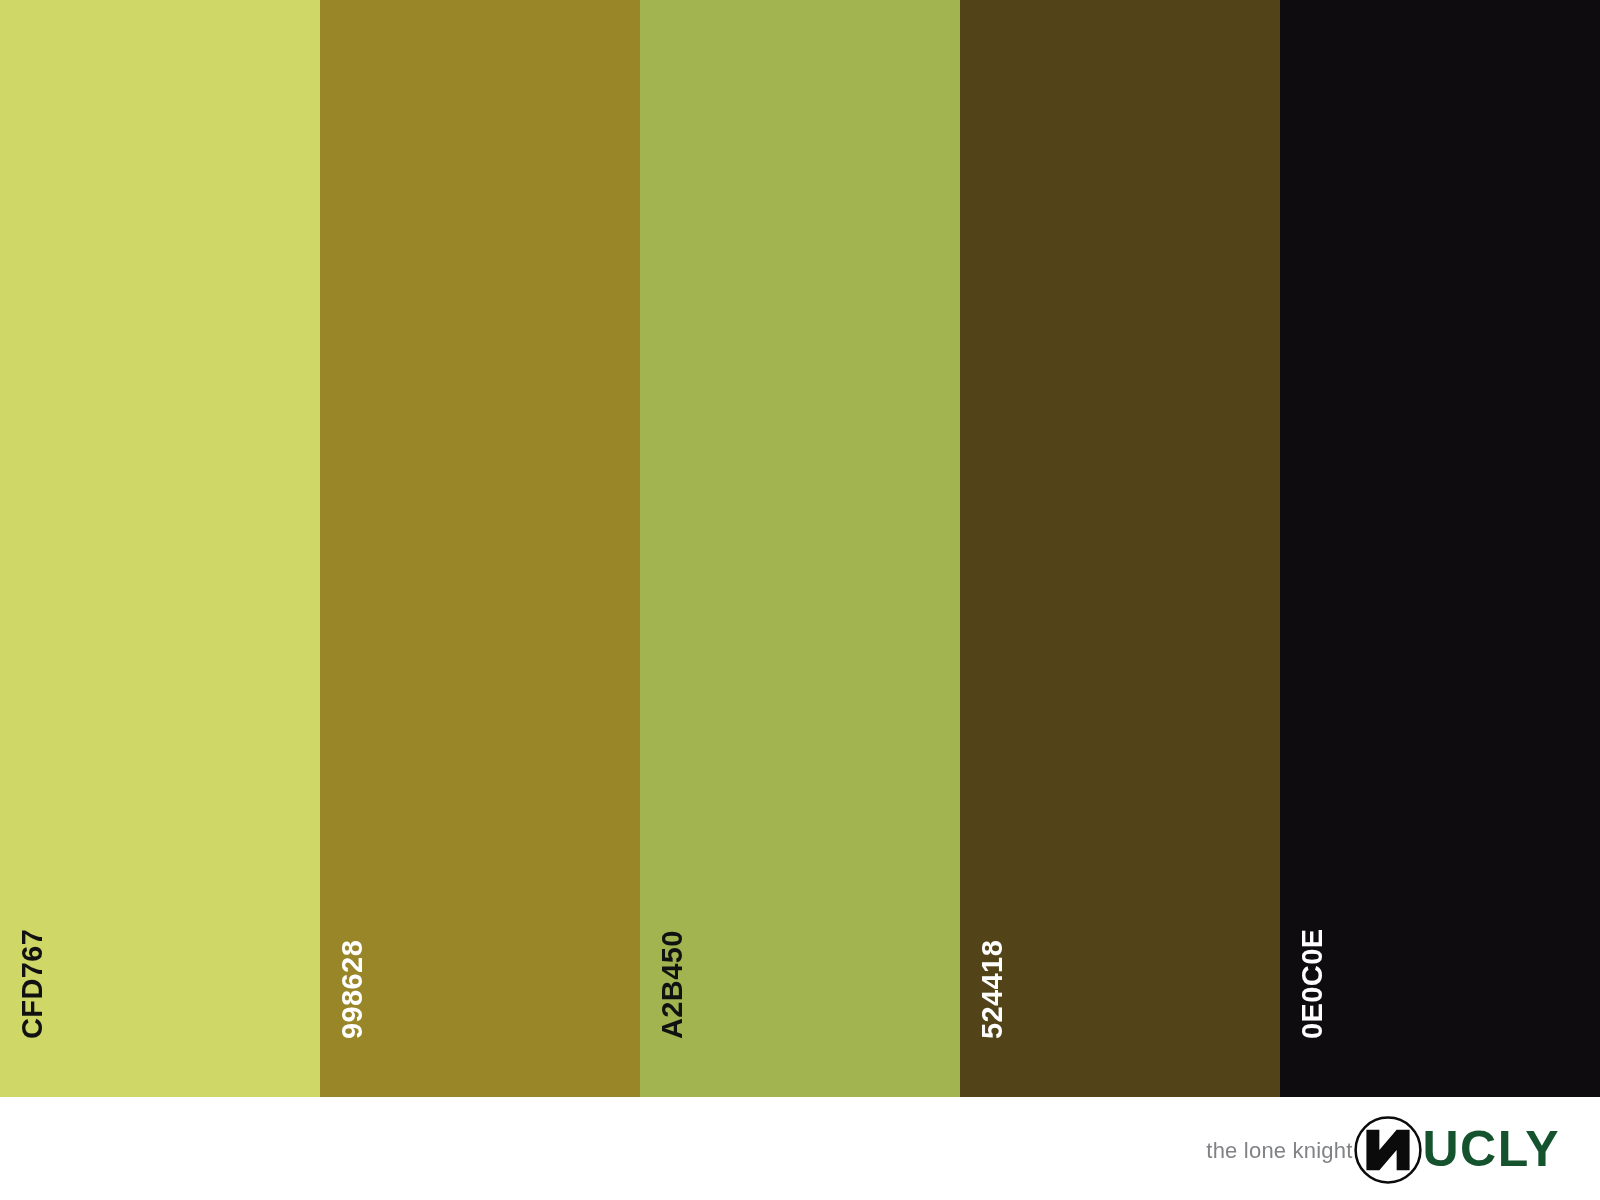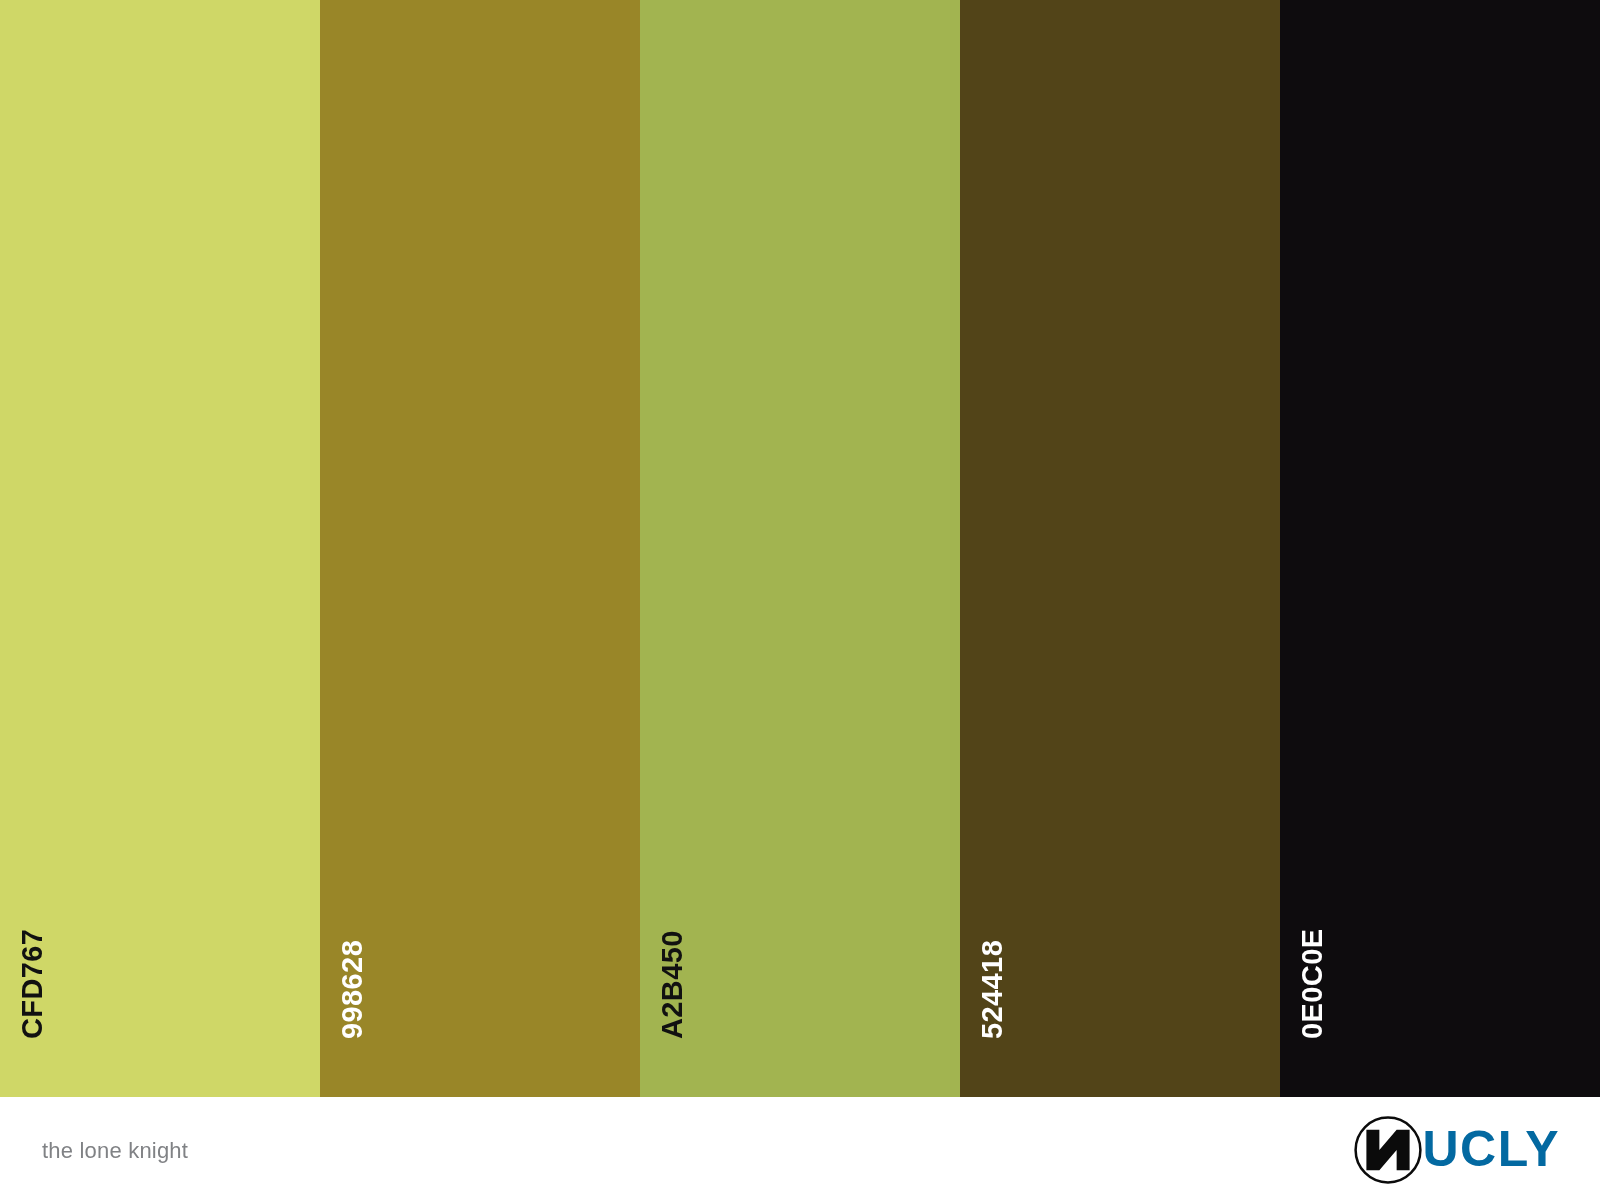--- a/index.html
+++ b/index.html
@@ -58,21 +58,21 @@
   }
 
   
   #footer {
     width: 100%;
     height: 103px;
     background: #ffffff;
     display: flex;
     flex-direction: row;
     align-items: center;
-    justify-content: space-between;
+    justify-content: flex-end;
     padding: 0 40px 0 42px;
   }
 
   #footer-caption {
     font-family: "Liberation Sans", sans-serif;
     font-size: 22px;
     font-weight: 400;
     color: #808285;
     letter-spacing: 0.2px;
     line-height: 1;
@@ -87,21 +87,21 @@
     padding-top: 2px;
   }
 
   #brand-logo svg { display: block; }
 
   #brand-wordmark {
     font-family: "Liberation Sans", sans-serif;
     font-weight: bold;
     font-size: 50px;
     letter-spacing: 1.5px;
-    color: #0369a1;
+    color: #14532d;
     line-height: 1;
     margin-left: -2px;
     padding-bottom: 2px;
   }
 </style>
 </head>
 <body>
 
 <div id="palette-page">
 

